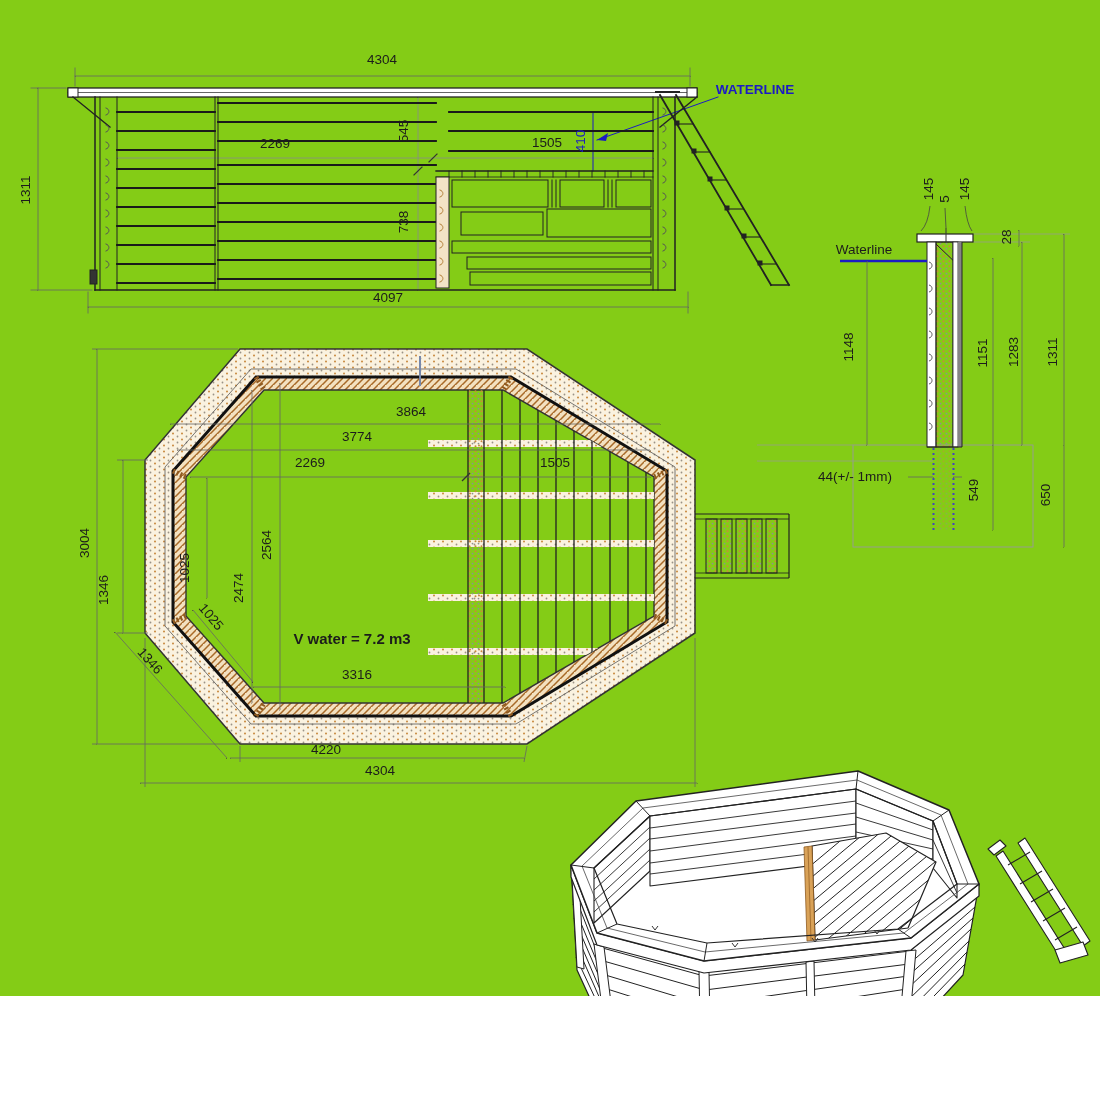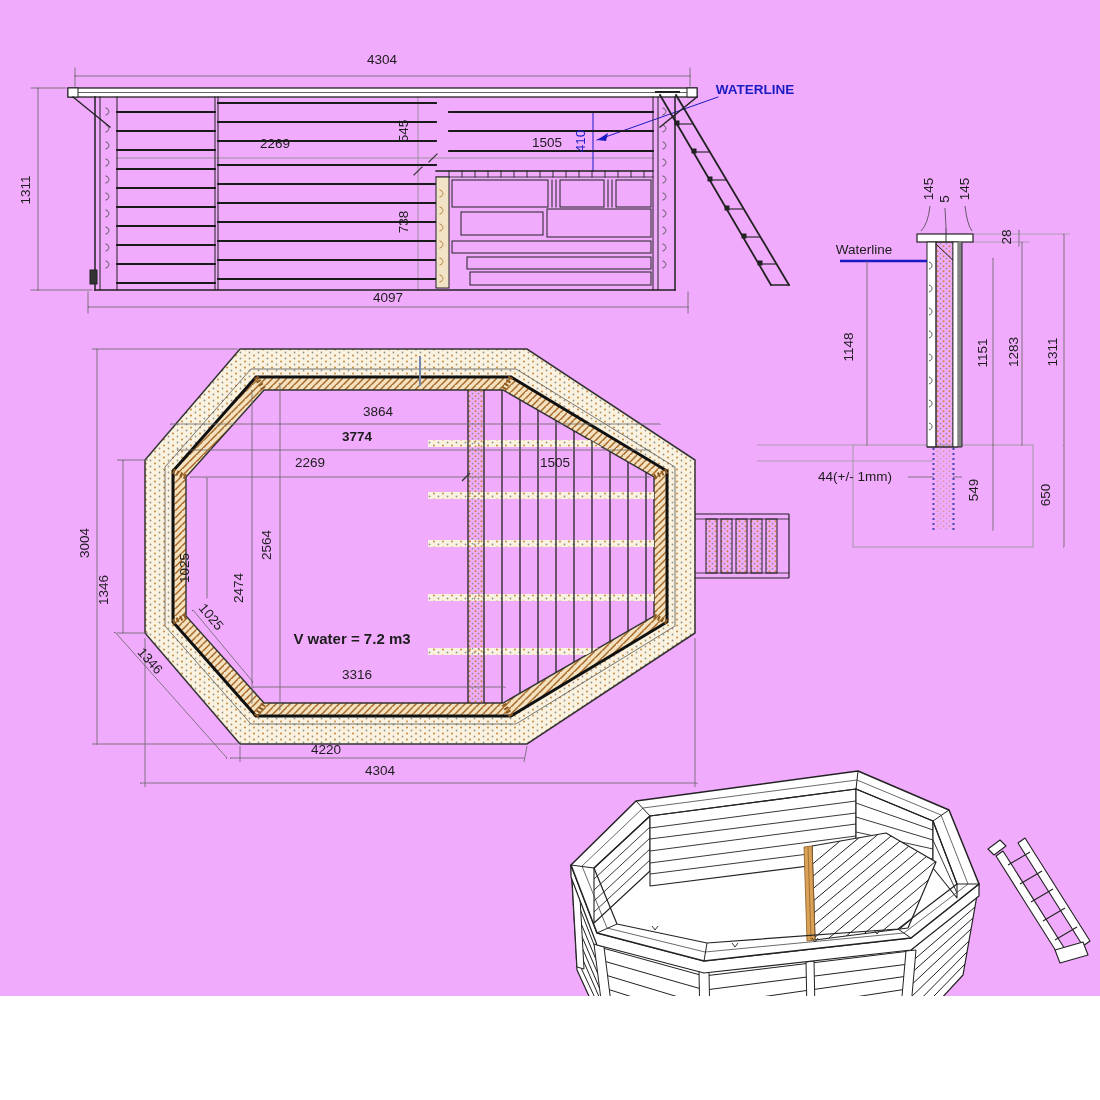--- a/index.html
+++ b/index.html
@@ -1,16 +1,16 @@
 <!DOCTYPE html>
 <html><head>
 <meta charset="utf-8">
 <style>
   html,body{margin:0;padding:0;background:#fff;}
-  .canvas{position:relative;width:1100px;height:996px;background:#f0abfc;overflow:hidden;
+  .canvas{position:relative;width:1100px;height:996px;background:#84cc16;overflow:hidden;
           font-family:"Liberation Sans", sans-serif;}
   .canvas svg{position:absolute;left:0;top:0;}
   .lbl{position:absolute;transform:translate(-50%,-50%);font-size:13.5px;color:#1c1c1c;
        white-space:nowrap;letter-spacing:0px;line-height:1;}
   .rot{transform:translate(-50%,-50%) rotate(-90deg);}
   .rot50{transform:translate(-50%,-50%) rotate(50deg);}
   .rot48{transform:translate(-50%,-50%) rotate(48deg);}
   .blue{color:#1b1bc4;}
   .bold{font-weight:bold;font-size:15px;}
   .wl{font-weight:600;font-size:13.5px;}
@@ -437,22 +437,22 @@
   <span class="lbl rot" style="left:26px;top:190px;">1311</span>
   <span class="lbl" style="left:275px;top:144px;">2269</span>
   <span class="lbl rot" style="left:404px;top:131px;">545</span>
   <span class="lbl" style="left:547px;top:143px;">1505</span>
   <span class="lbl rot blue" style="left:581px;top:141px;">410</span>
   <span class="lbl rot" style="left:404px;top:222px;">738</span>
   <span class="lbl" style="left:388px;top:298px;text-align:center;">4097</span>
   <span class="lbl blue wl" style="left:755px;top:90px;">WATERLINE</span>
 </div>
 <div>
-  <span class="lbl" style="left:378px;top:412px;">3864</span>
-  <span class="lbl" style="left:357px;top:437px;font-weight:bold;">3774</span>
+  <span class="lbl" style="left:411px;top:412px;">3864</span>
+  <span class="lbl" style="left:357px;top:437px;">3774</span>
   <span class="lbl" style="left:310px;top:463px;">2269</span>
   <span class="lbl" style="left:555px;top:463px;">1505</span>
   <span class="lbl rot" style="left:85px;top:543px;">3004</span>
   <span class="lbl rot" style="left:104px;top:590px;">1346</span>
   <span class="lbl rot" style="left:185px;top:568px;">1025</span>
   <span class="lbl rot50" style="left:211px;top:617px;">1025</span>
   <span class="lbl rot" style="left:239px;top:588px;">2474</span>
   <span class="lbl rot" style="left:267px;top:545px;">2564</span>
   <span class="lbl bold" style="left:352px;top:638px;">V water = 7.2 m3</span>
   <span class="lbl" style="left:357px;top:675px;">3316</span>

